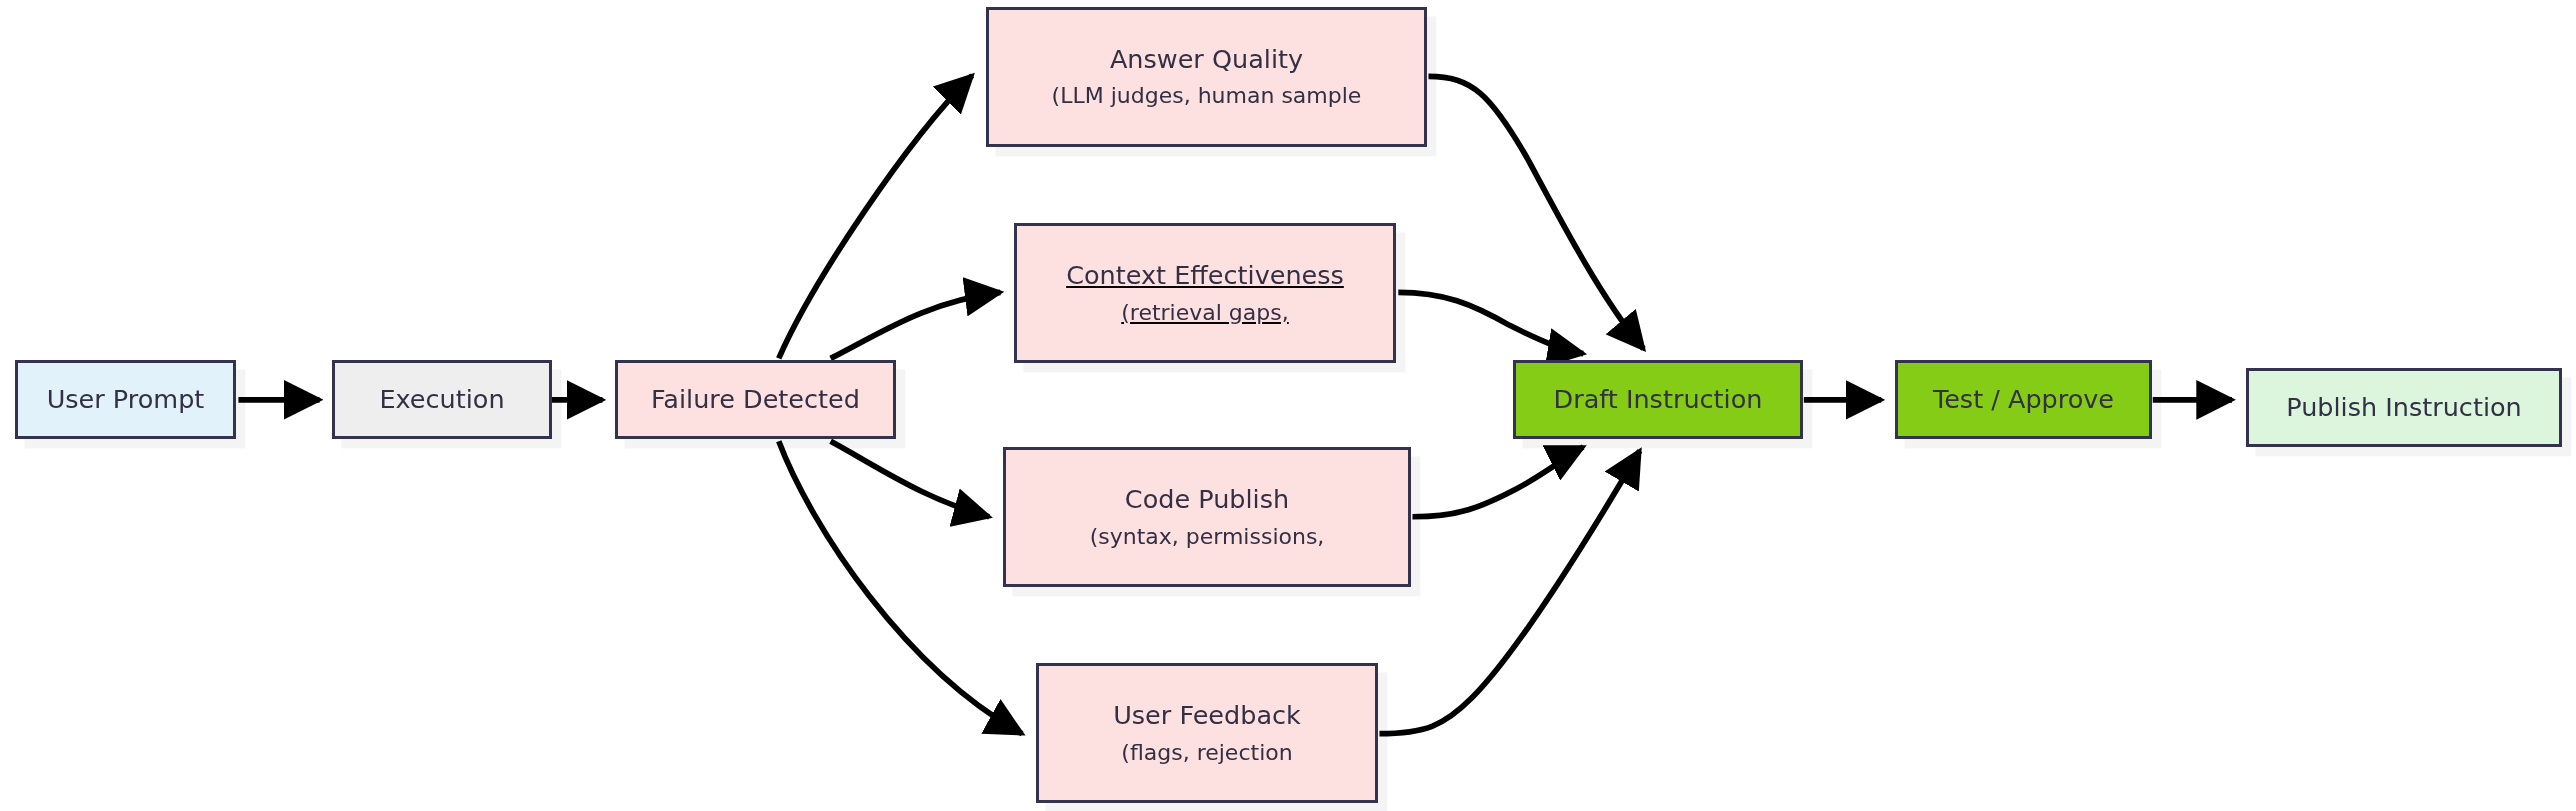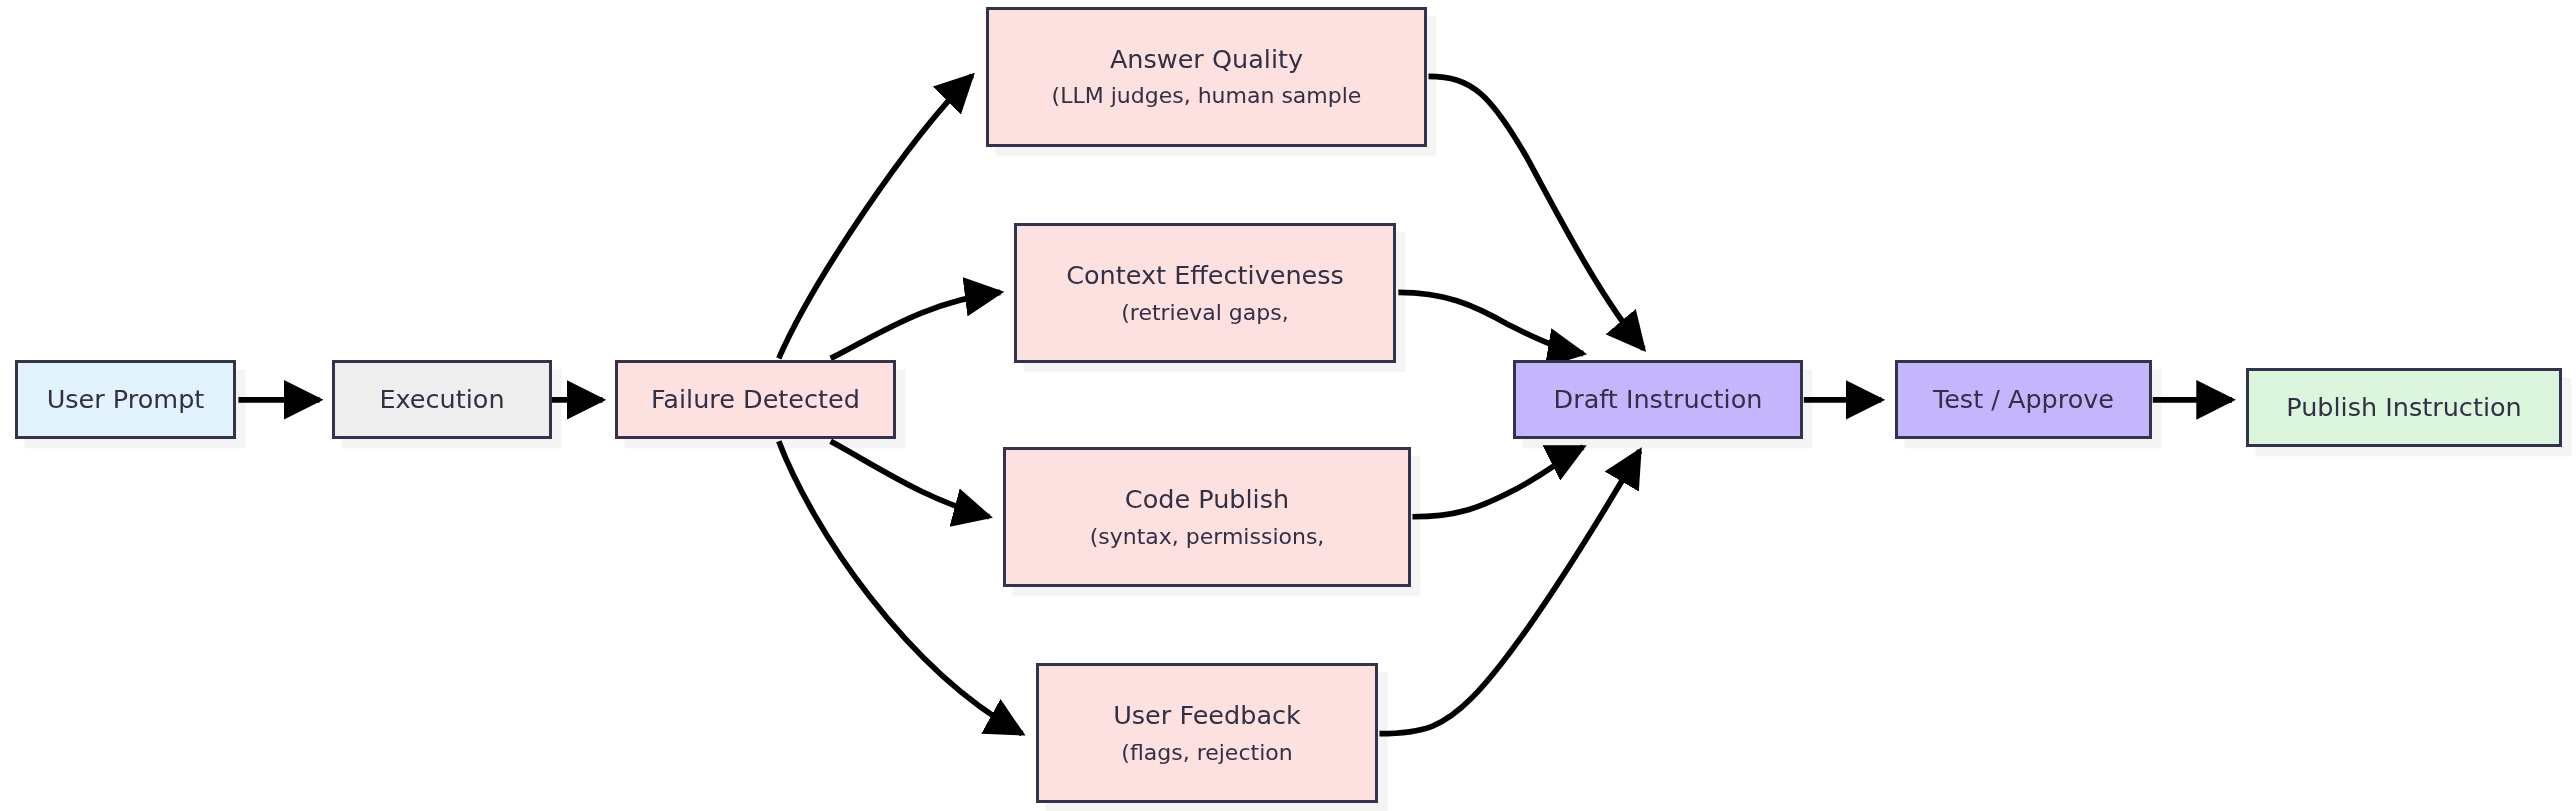--- a/index.html
+++ b/index.html
@@ -45,21 +45,21 @@
     color: #332f45;
     font-size: 22px;
     line-height: 1.15;
     text-align: center;
     white-space: nowrap;
     margin-top: 9.4px;
   }
   .fill-blue   { background: #e1f2fb; }
   .fill-gray   { background: #eeeeee; }
   .fill-pink   { background: #fde0e0; }
-  .fill-cream  { background: #c4b5fd; }
+  .fill-cream  { background: #84cc16; }
   .fill-green  { background: #dcf5dd; }
 </style>
 </head>
 <body>
 
 <div id="canvas">
 
   <svg id="edge-layer" viewBox="0 0 2730 860" xmlns="http://www.w3.org/2000/svg">
     <defs>
       <marker id="arrow" viewBox="0 0 10 10" refX="9" refY="5" markerWidth="7" markerHeight="7" orient="auto-start-reverse">
@@ -96,21 +96,21 @@
 
   <div class="node fill-pink" style="left:615px; top:360px; width:281px; height:79px;">
     <div class="node-title">Failure Detected</div>
   </div>
 
   <div class="node fill-pink" style="left:986px; top:6.6px; width:441px; height:140px;">
     <div class="node-title">Answer Quality</div>
     <div class="node-sub">(LLM judges, human sample</div>
   </div>
 
-  <div class="node fill-pink" style="left:1014px; top:223px; width:382px; height:140px;">
+  <div class="node fill-pink" style="left:1014px; top:223px; width:382px; height:140px;text-decoration:underline;">
     <div class="node-title">Context Effectiveness</div>
     <div class="node-sub">(retrieval gaps,</div>
   </div>
 
   <div class="node fill-pink" style="left:1003px; top:447px; width:408px; height:140px;">
     <div class="node-title">Code Publish</div>
     <div class="node-sub">(syntax, permissions,</div>
   </div>
 
   <div class="node fill-pink" style="left:1036px; top:663px; width:342px; height:140px;">

